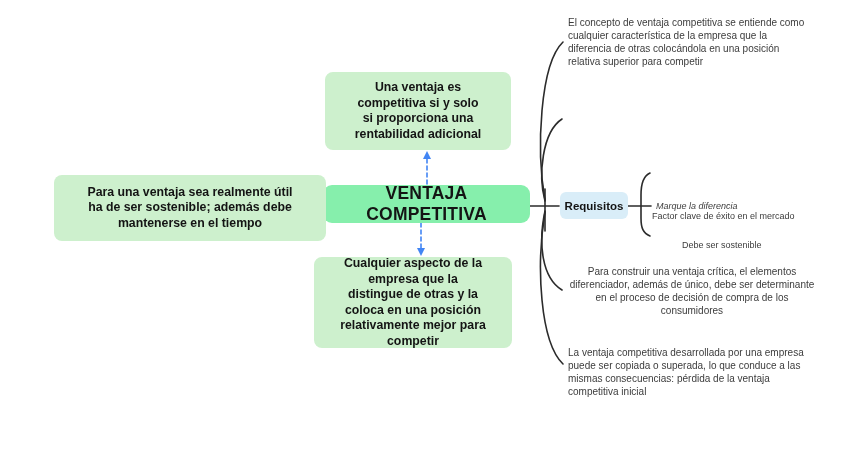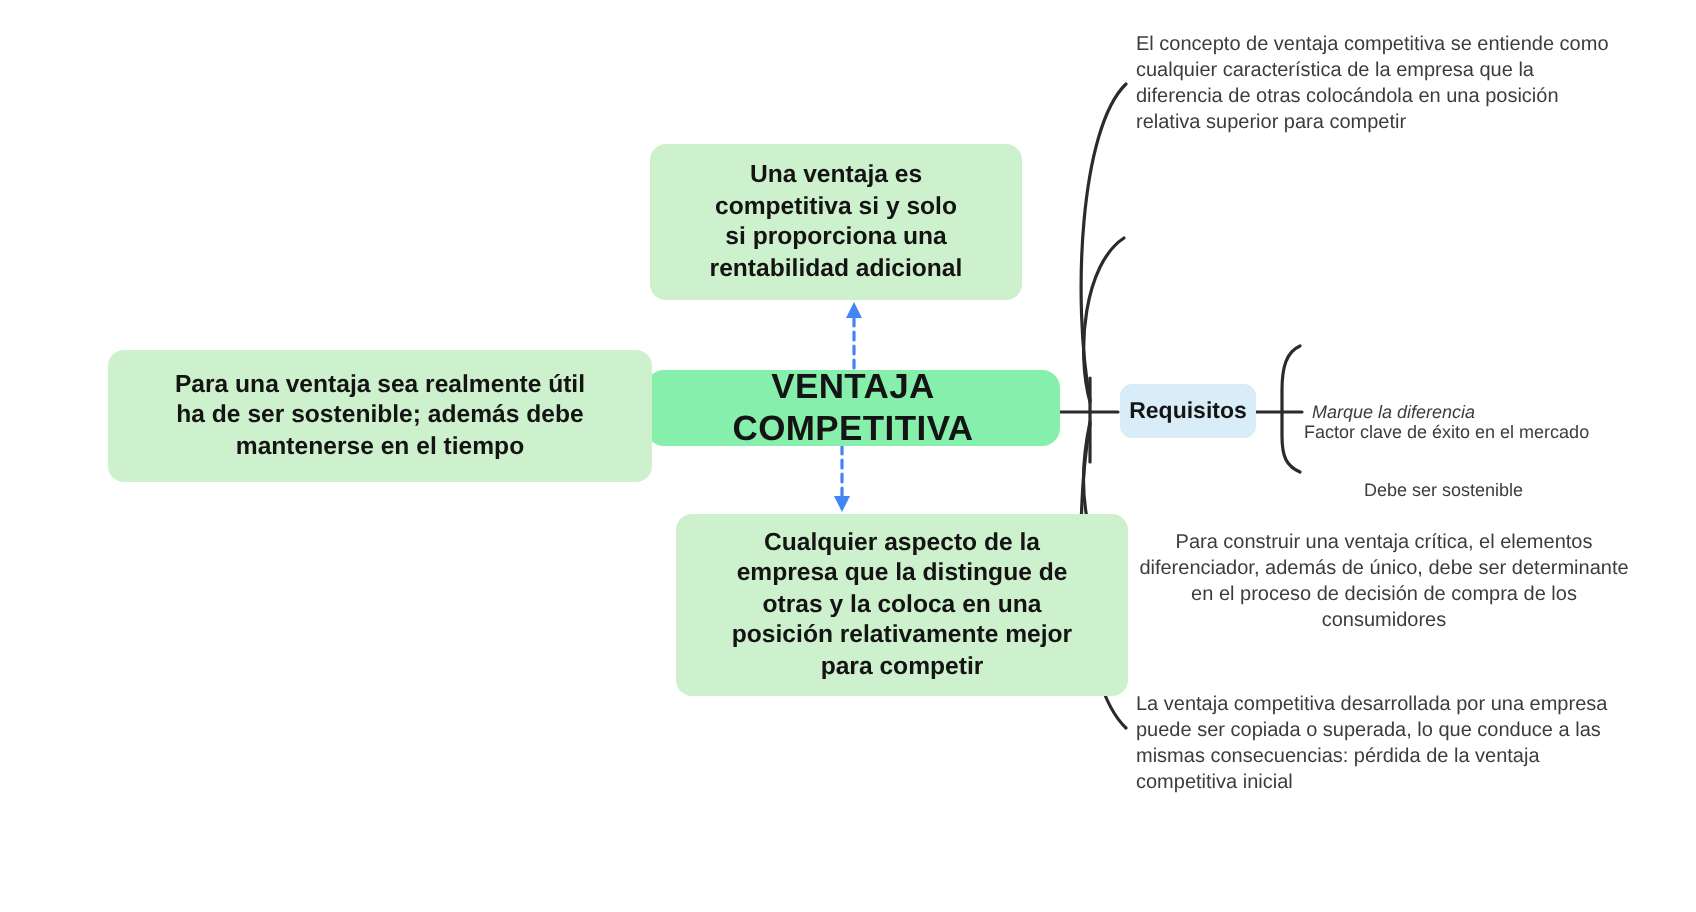--- a/index.html
+++ b/index.html
@@ -64,21 +64,21 @@
   </div>
 
   <div class="node node-green node-small-text" style="left:18px;top:175px;width:272px;height:66px;margin-left:36px;">
     <span>Para una ventaja sea realmente útil ha de ser sostenible; además debe mantenerse en el tiempo</span>
   </div>
 
   <div class="node node-green node-small-text" style="left:325px;top:72px;width:186px;height:78px;">
     <span>Una ventaja es competitiva si y solo si proporciona una rentabilidad adicional</span>
   </div>
 
-  <div class="node node-green node-small-text" style="left:338px;top:257px;width:226px;height:91px;">
+  <div class="node node-green node-small-text" style="left:314px;top:257px;width:198px;height:91px;">
     <span>Cualquier aspecto de la empresa que la distingue de otras y la coloca en una posición relativamente mejor para competir</span>
   </div>
 
   <div class="node node-requisitos" style="left:560px;top:192px;width:68px;height:27px;">
     <span>Requisitos</span>
   </div>
 
   <div class="sub-item" style="left:652px;top:168px;margin-top:43px;">Factor clave de éxito en el mercado</div>
   <div class="sub-item" style="left:656px;top:201px;font-style:italic;">Marque la diferencia</div>
   <div class="sub-item" style="left:654px;top:240px;margin-left:28px;">Debe ser sostenible</div>

